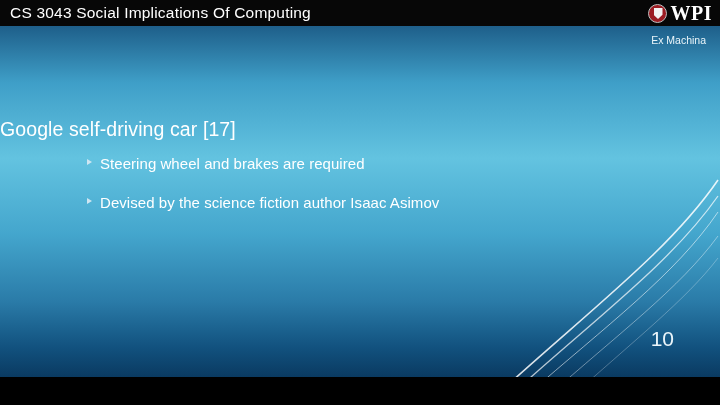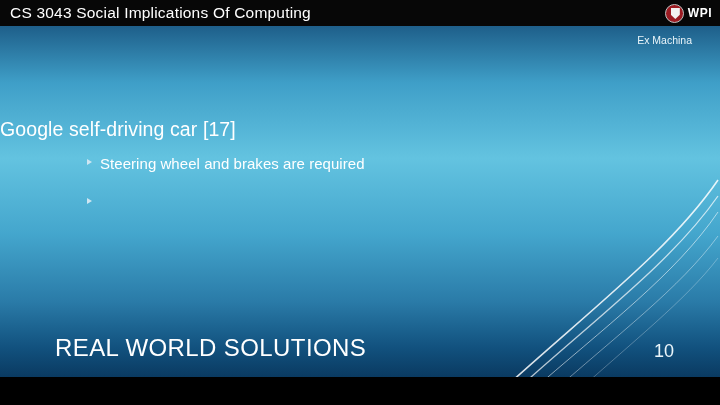--- a/index.html
+++ b/index.html
@@ -62,30 +62,30 @@
   .logo-seal::after {
     content: "";
     position: absolute;
     left: 5px; top: 3.5px;
     width: 9px; height: 11px;
     background: #f2f2f2;
     clip-path: polygon(0 0, 100% 0, 100% 62%, 50% 100%, 0 62%);
   }
   .logo-text {
     color: #ffffff;
-    font-size: 12px;
+    font-size: 20px;
     font-weight: bold;
-    font-family: Liberation Sans, sans-serif;
+    font-family: Liberation Serif, serif;
     letter-spacing: 0.5px;
     line-height: 1;
   }
   
   .subtitle {
     position: absolute;
-    right: 28px;
+    right: 14px;
     top: 34px;
     color: #e9f4f9;
     font-size: 10.5px;
   }
   
   .swooshes {
     position: absolute;
     right: 0;
     top: 0;
     width: 260px;
@@ -138,23 +138,23 @@
     position: absolute;
     left: 55px;
     top: 334px;
     color: #ffffff;
     font-size: 24px;
     letter-spacing: 0.4px;
   }
   .page-num {
     position: absolute;
     right: 46px;
-    top: 341px;
+    top: 327px;
     color: #eaf5fa;
-    font-size: 18px;
+    font-size: 21px;
   }
 </style>
 </head>
 <body>
 
 <div class="slide">
 
   <div class="header-bar"></div>
 
   <div class="header-title">CS 3043 Social Implications Of Computing</div>
@@ -179,19 +179,19 @@
       <span class="tri"></span>
       <span>Google self-driving car [17]</span>
     </div>
     <div class="b2">
       <span class="tri"></span>
       <span>Steering wheel and brakes are required</span>
     </div>
 
     <div class="b2">
       <span class="tri"></span>
+      <span>Devised by the science fiction author Isaac Asimov</span>
     </div>
   </div>
 
-  <div class="footer-title">REAL WORLD SOLUTIONS</div>
   <div class="page-num">10</div>
 
 </div>
 
 </body></html>

